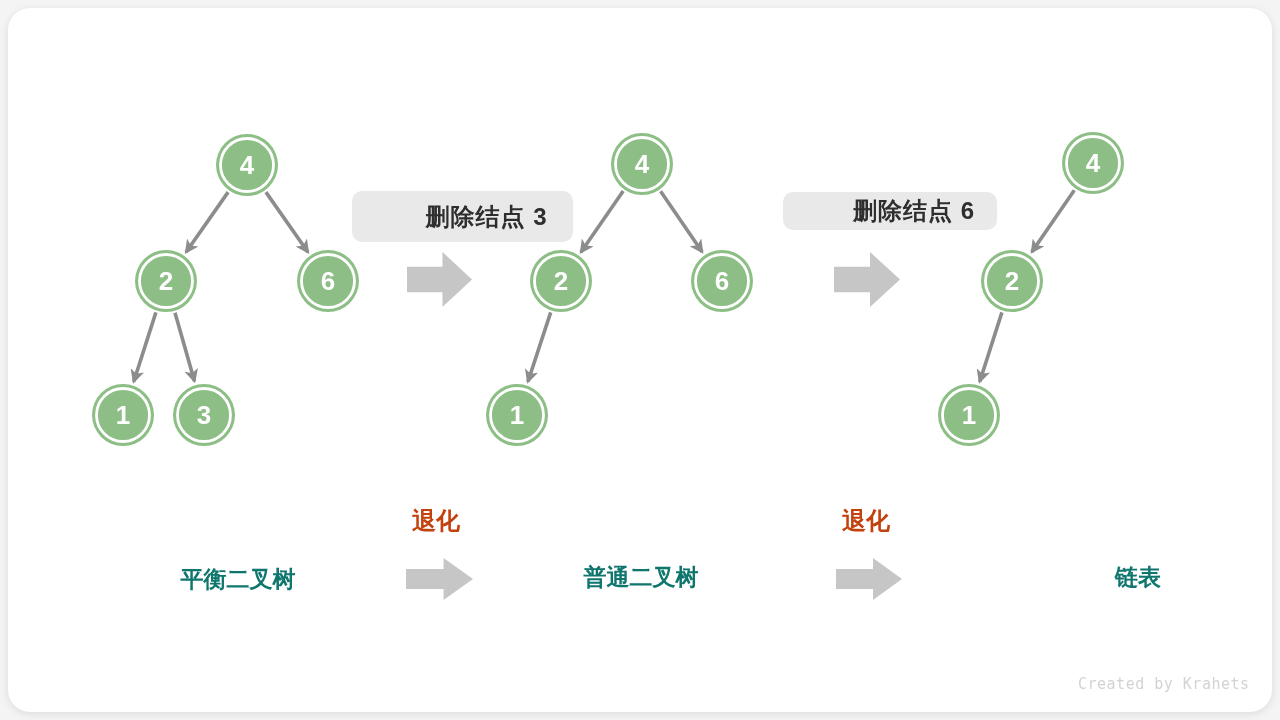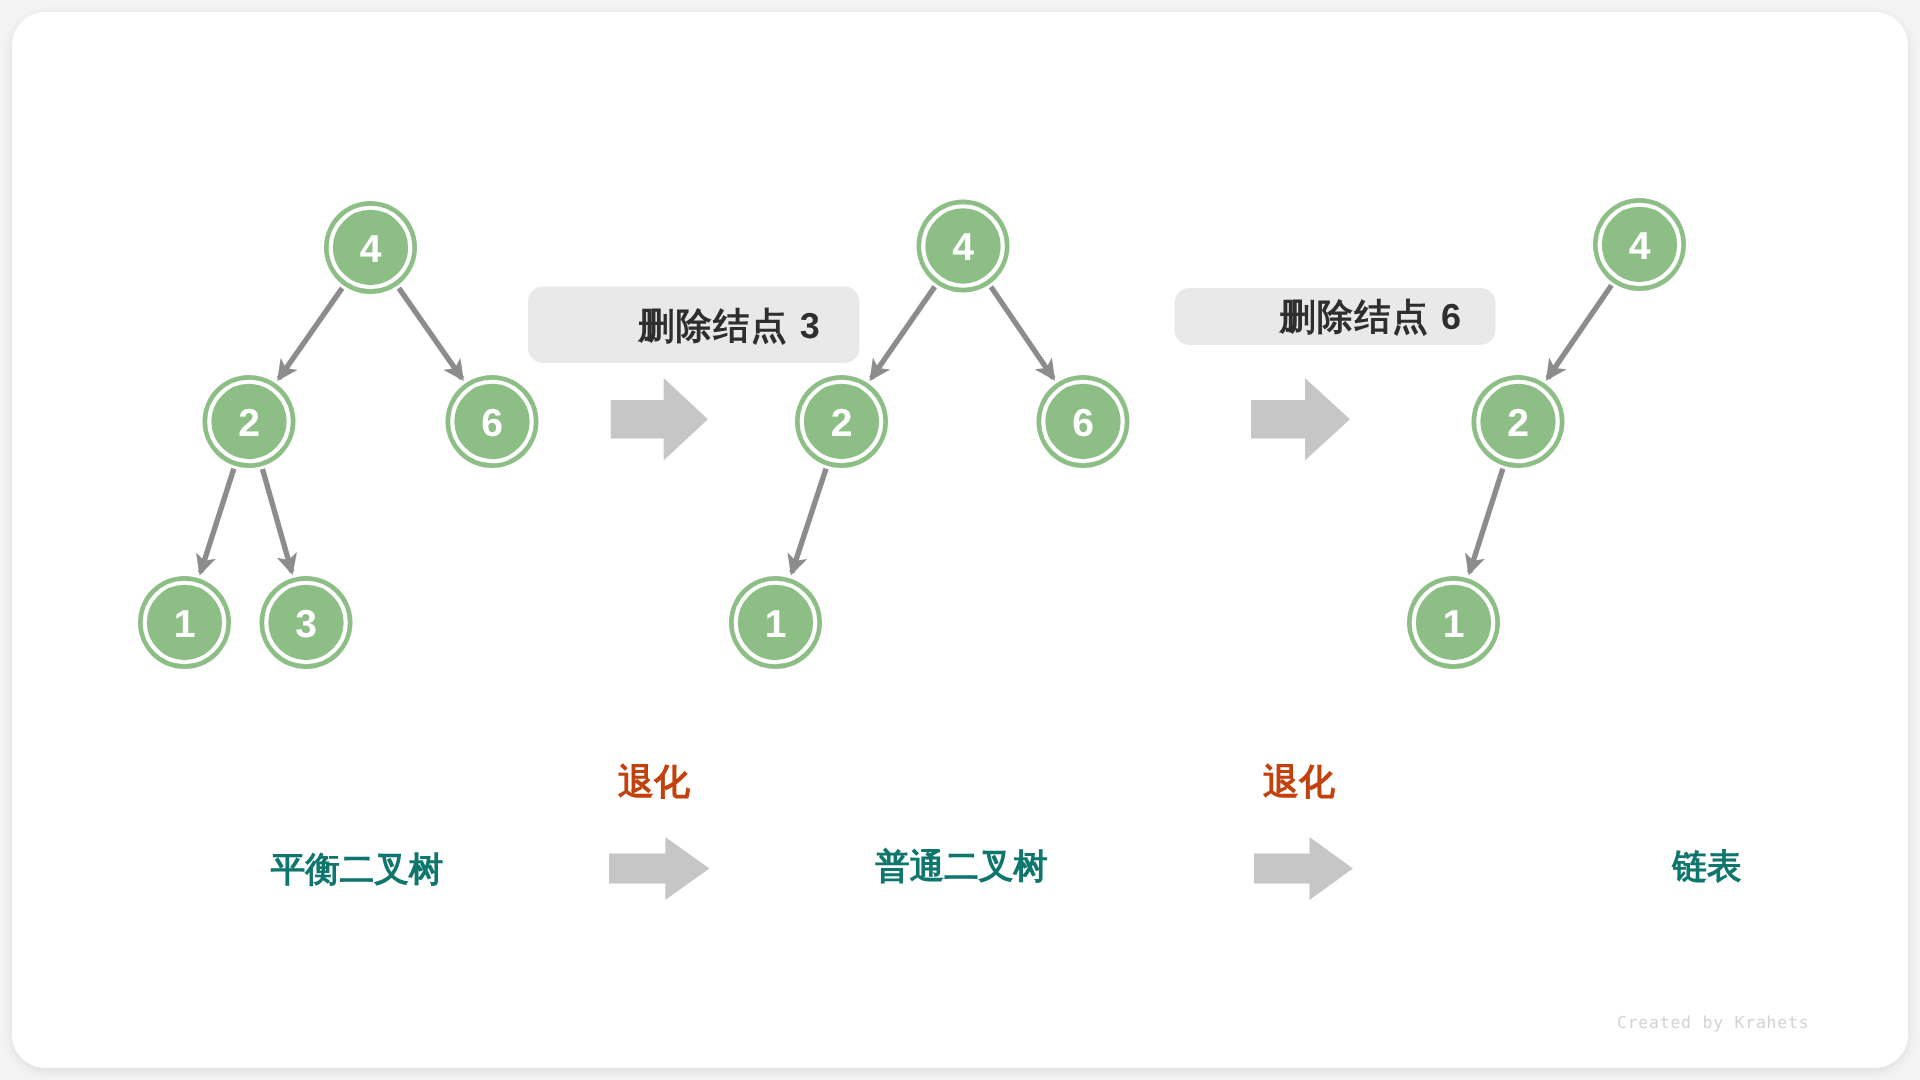--- a/index.html
+++ b/index.html
@@ -74,21 +74,21 @@
   }
   .stage-1 { left: 238px; top: 564px; }
   .stage-2 { left: 641px; top: 562px; }
   .stage-3 { left: 1094px; top: 562px; margin-left: 44px; }
   .watermark {
     position: absolute;
     left: 1078px;
     top: 675px;
     color: #D3D3D3;
     font-family: "DejaVu Sans Mono", "Liberation Mono", monospace;
-    font-size: 11px;
+    font-size: 15px;
     letter-spacing: 0.5px;
     white-space: nowrap;
   }
 </style>
 </head>
 <body>
 
 <div id="stage">
   <div class="card"></div>
 

